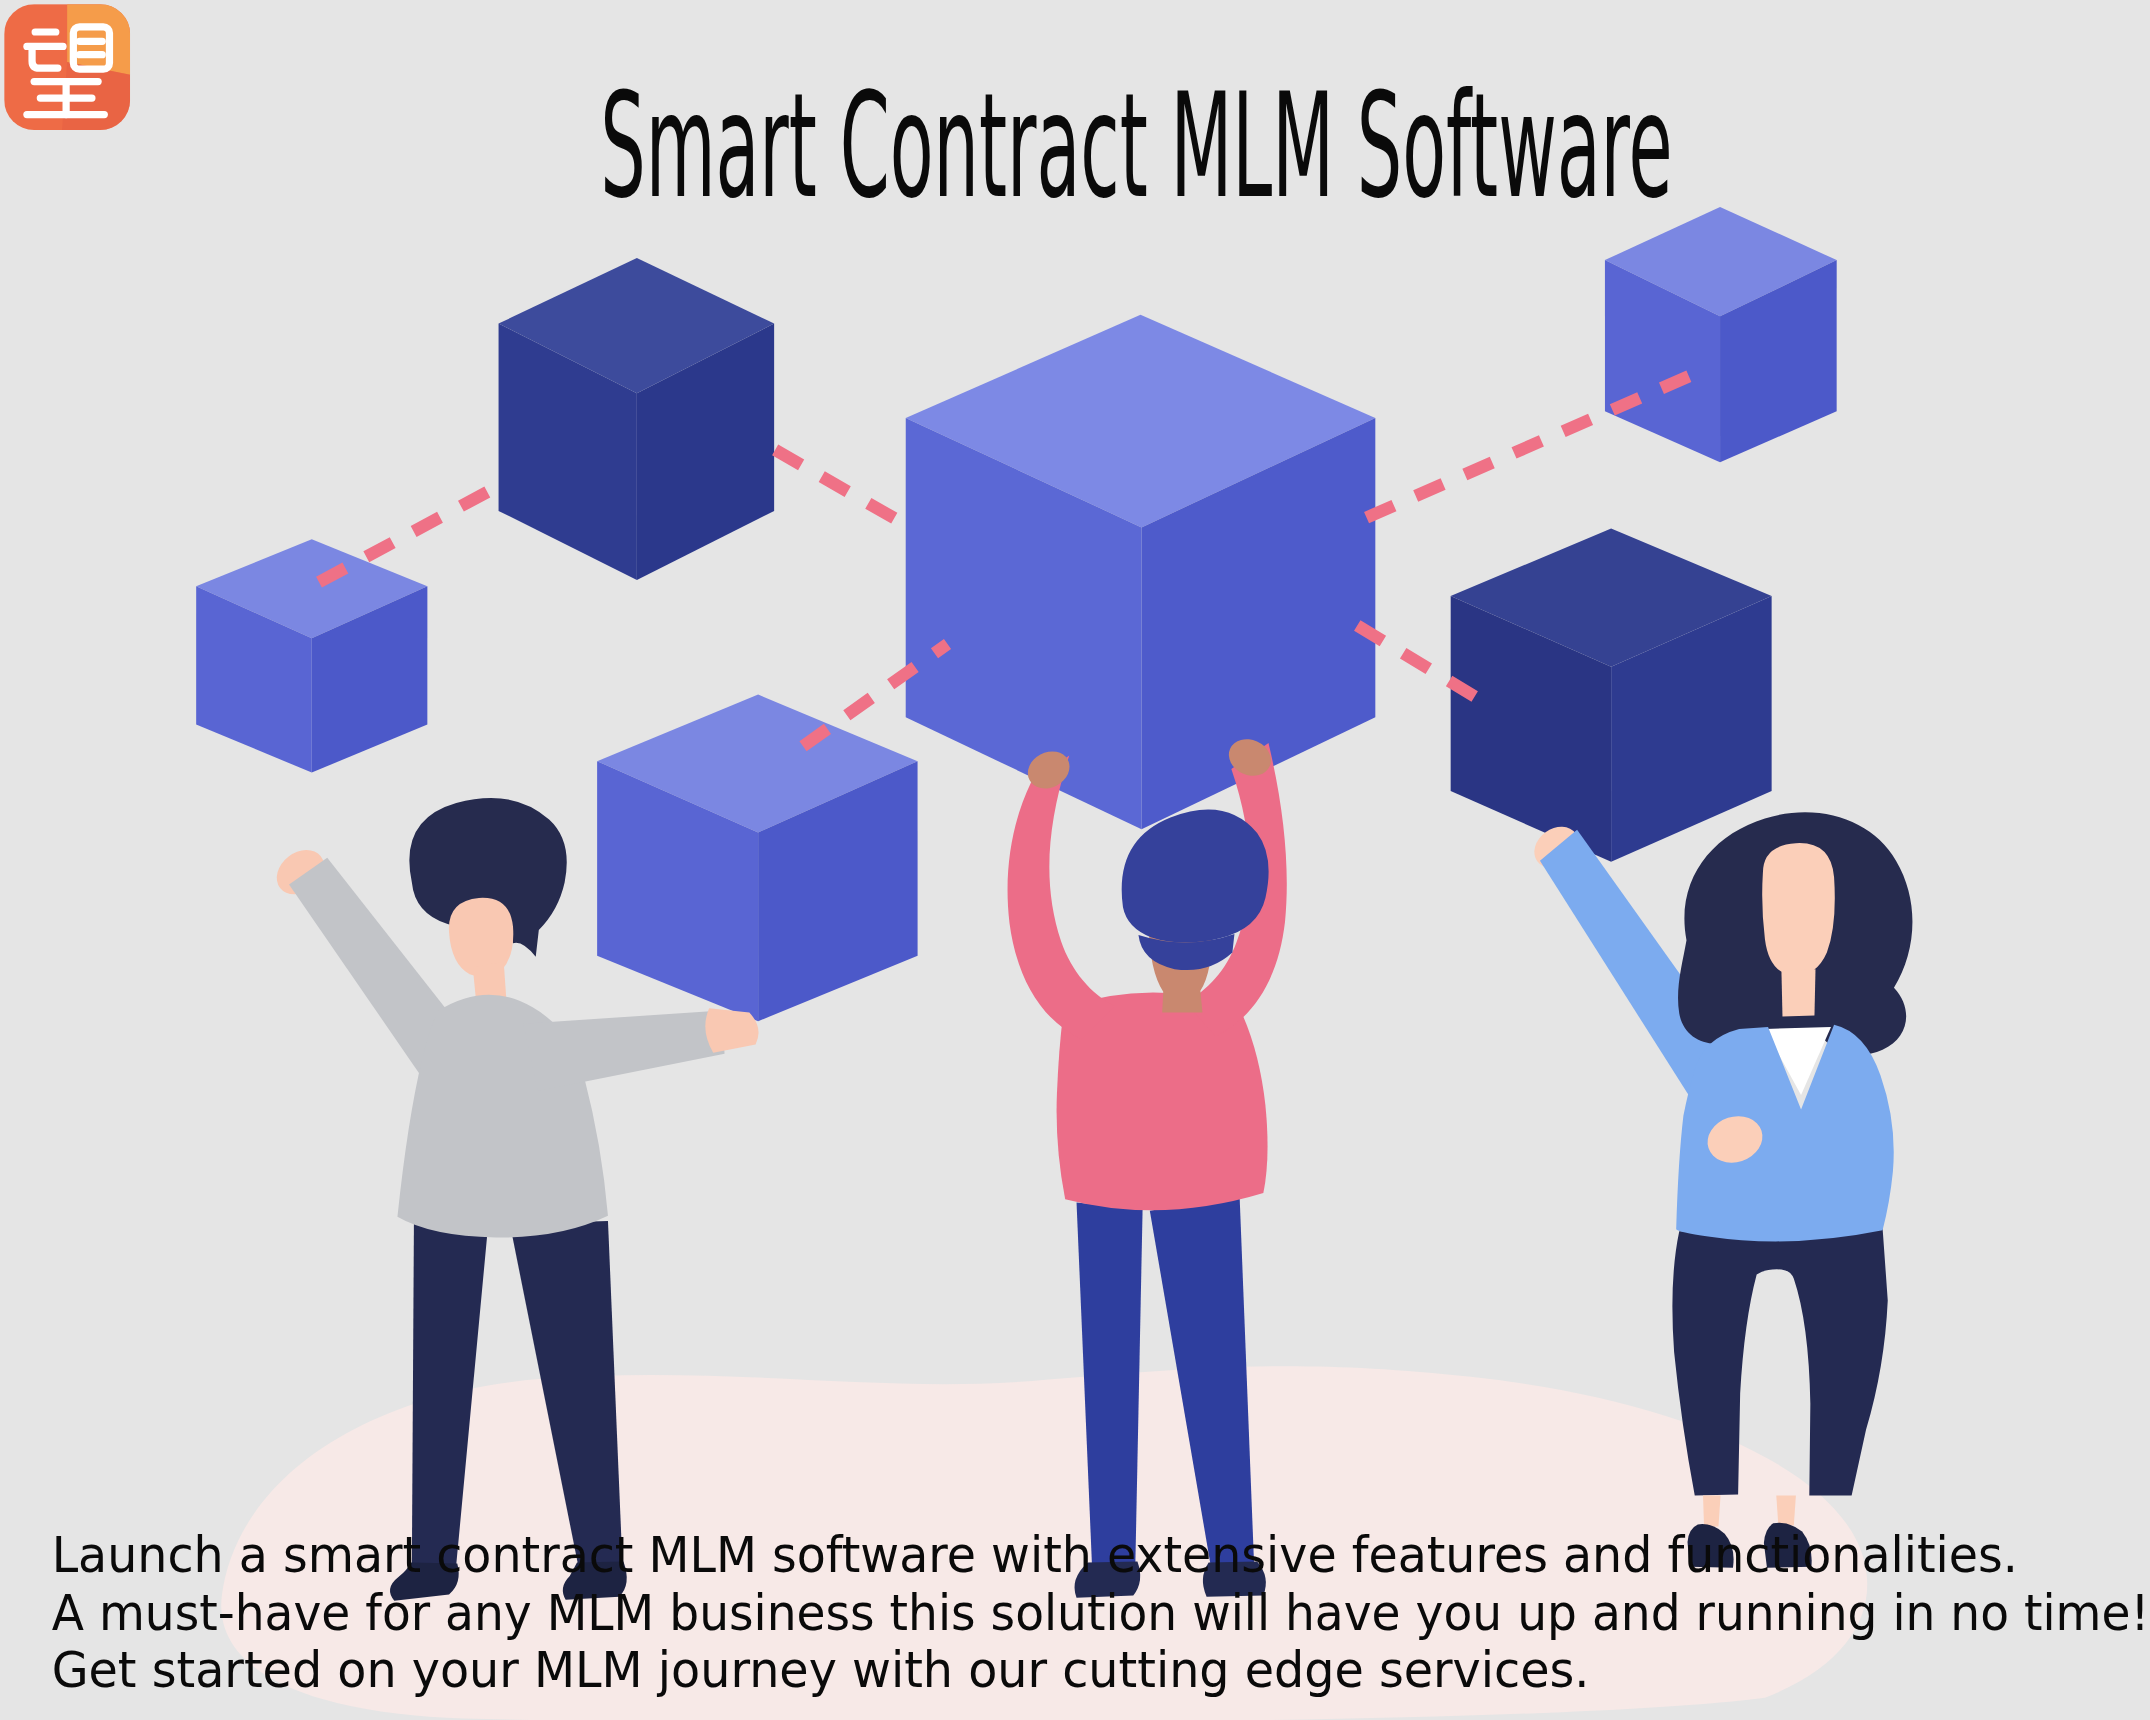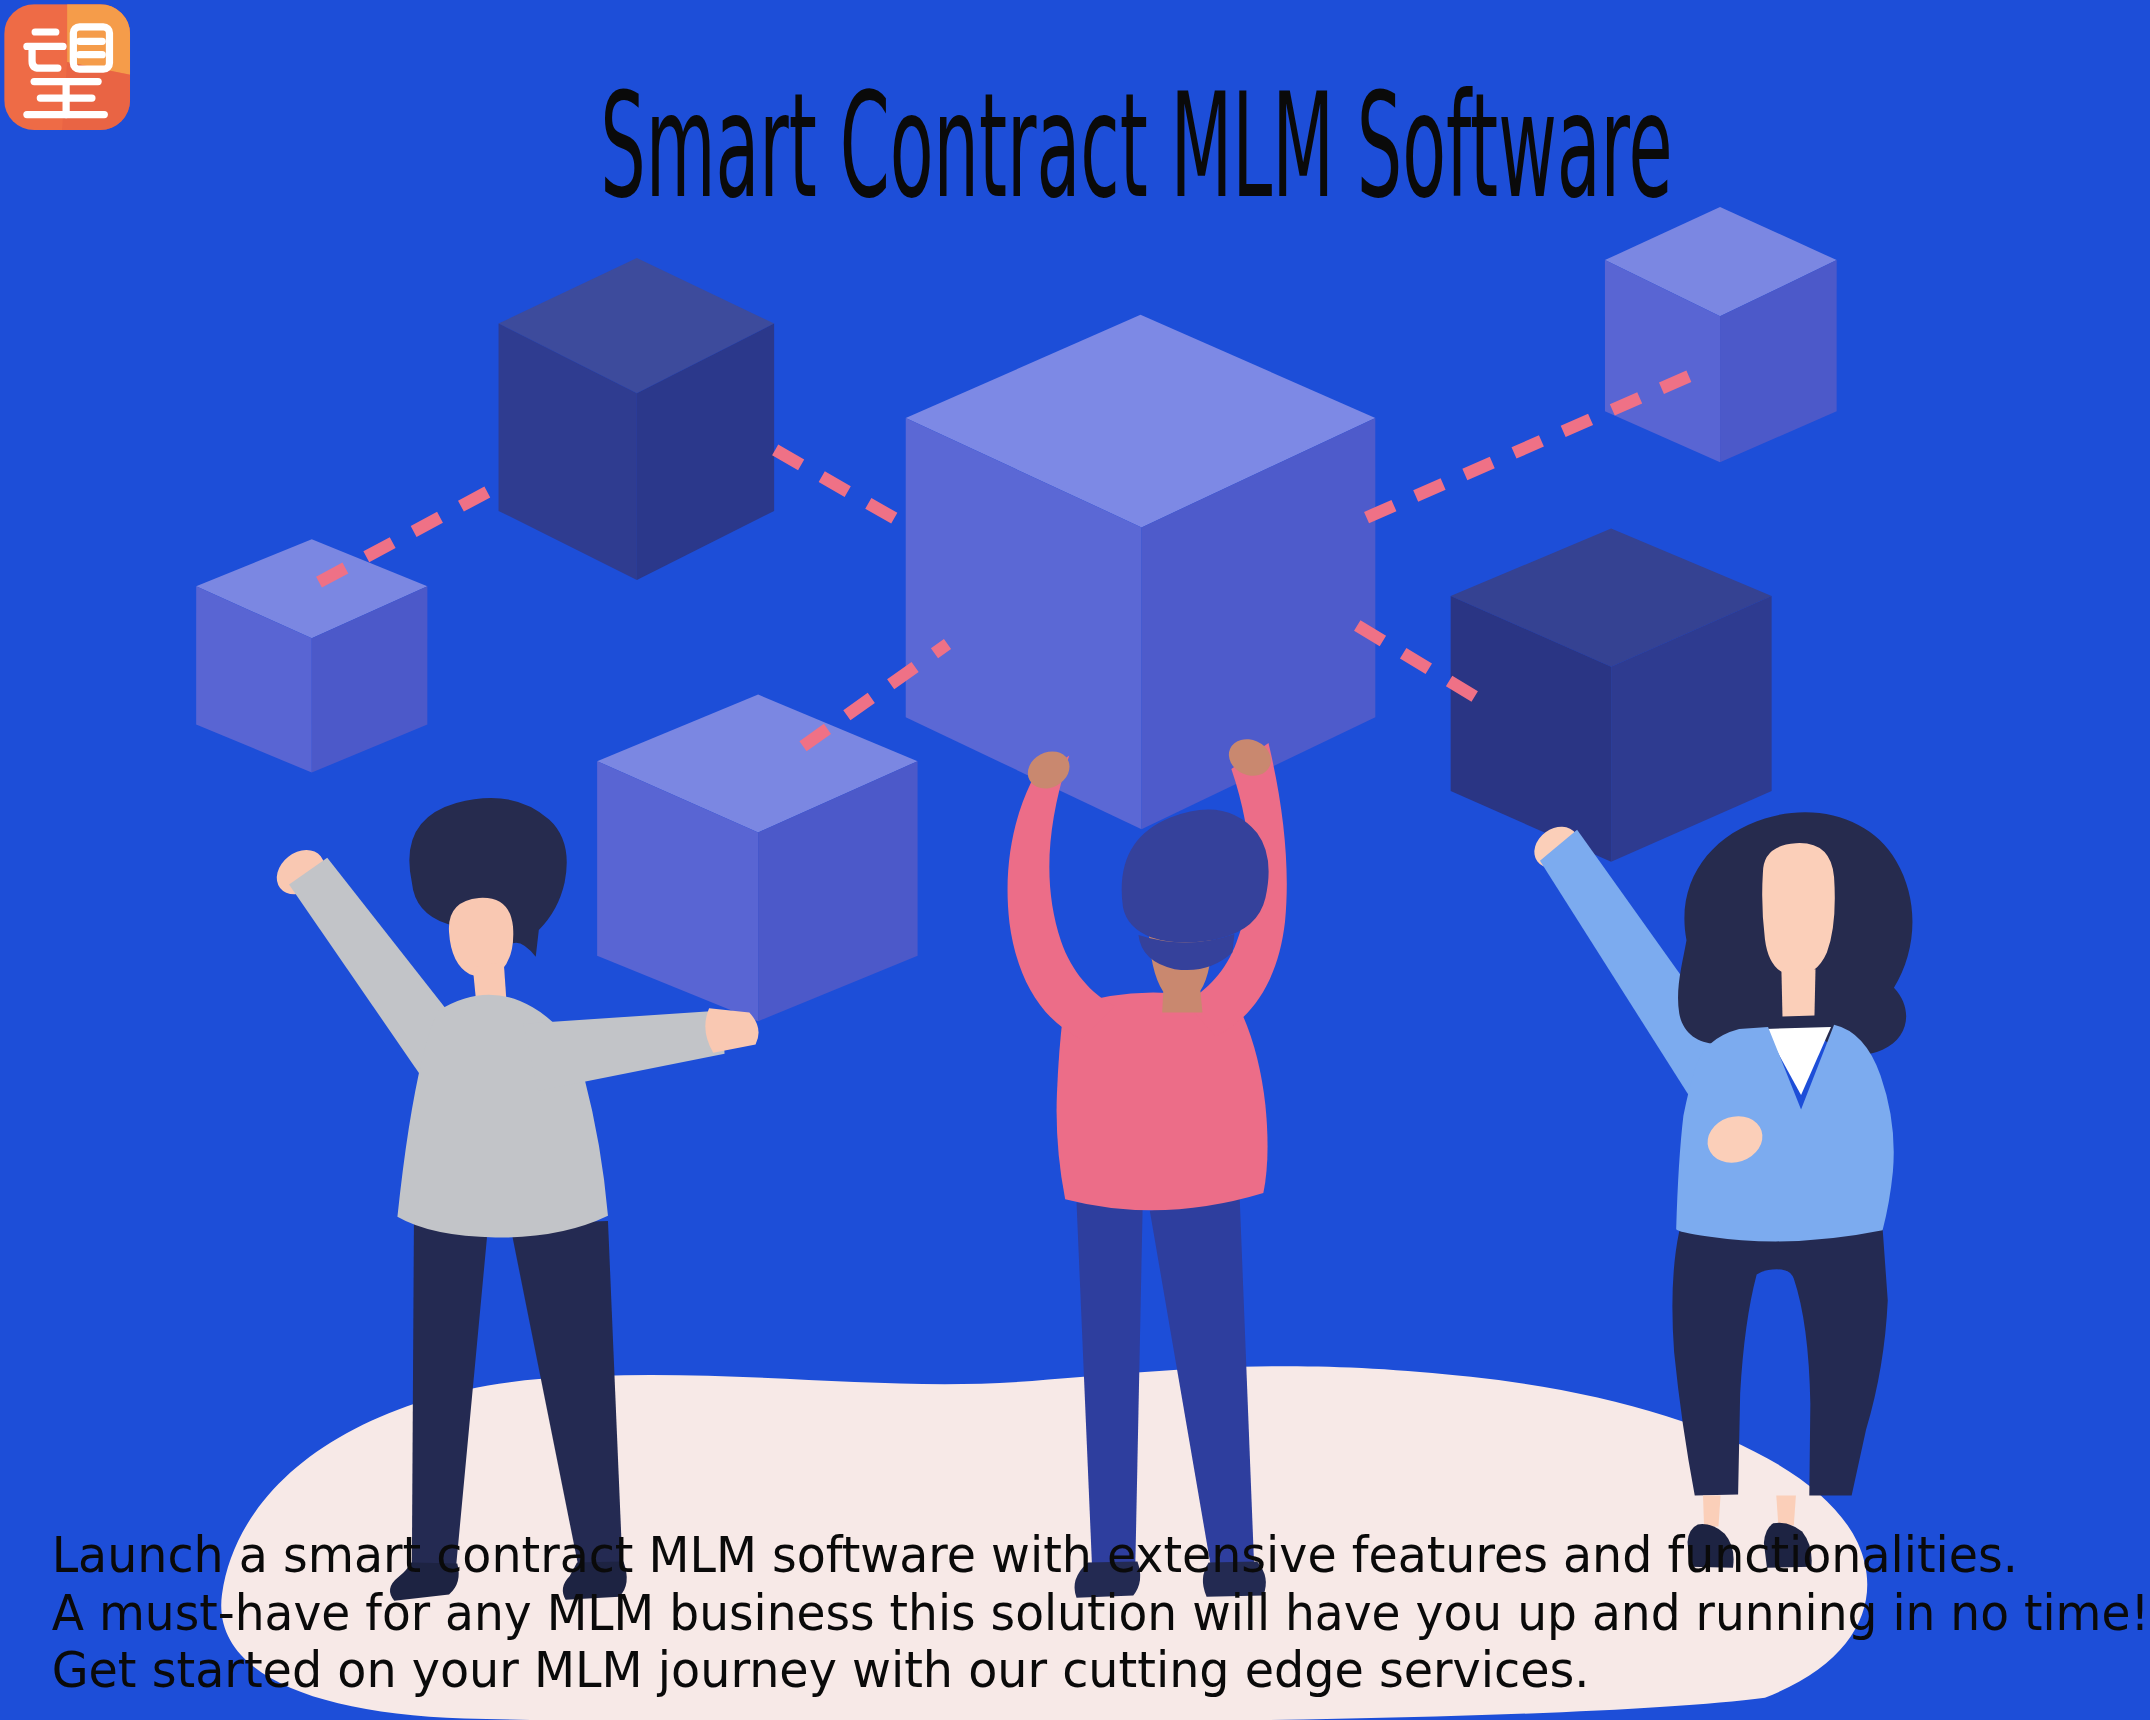--- a/index.html
+++ b/index.html
@@ -1,16 +1,16 @@
 <!DOCTYPE html>
 <html style="font-size:8.3px"><head>
 <meta charset="utf-8">
 <style>
   html,body{margin:0;padding:0;background:#ffffff;}
-  .stage{position:relative;width:2151px;height:1721px;background:#1d4ed8;overflow:hidden;
+  .stage{position:relative;width:2151px;height:1721px;background:#e5e5e5;overflow:hidden;
          font-family:"DejaVu Sans",sans-serif;}
   svg{display:block;width:2151px;height:1721px;}
   text{font-family:"DejaVu Sans","Liberation Sans",sans-serif;}
   .title-text{font-size:280px;font-weight:400;fill:#0a0a0a;}
   .footer-text{font-size:96px;font-weight:400;fill:#0a0a0a;}
 </style>
 </head>
 <body>
 
 <div class="stage">

